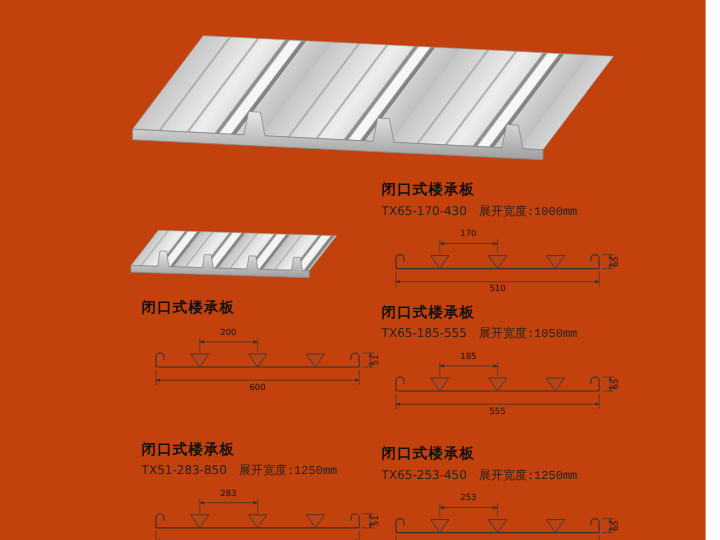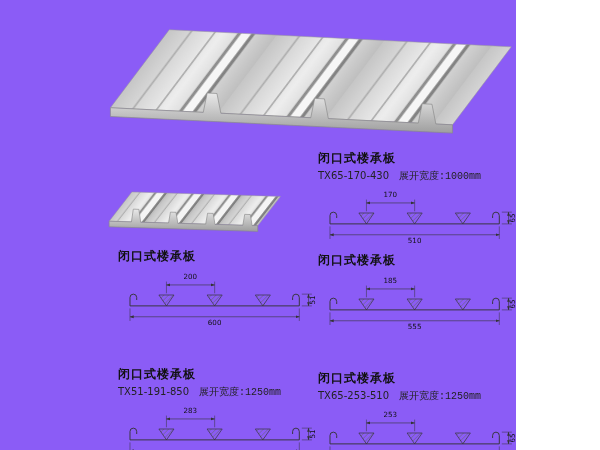--- a/index.html
+++ b/index.html
@@ -1,18 +1,18 @@
 <!DOCTYPE html>
 <html><head>
 <meta charset="utf-8">
 <style>
   * { margin:0; padding:0; box-sizing:border-box; }
   html,body { background:#ffffff; }
   body { font-family:"DejaVu Sans","Liberation Sans",sans-serif; }
-  .canvas { position:relative; width:516px; height:450px; background:#8b5cf6; overflow:hidden; }
+  .canvas { position:relative; width:588px; height:450px; background:#c2410c; overflow:hidden; }
   .abs { position:absolute; }
   svg { overflow:visible; display:block; }
 
   .render-large { left:86px; top:0px; }
   .render-small { left:98px; top:156px; }
 
   .product { width:215px; }
   .p0 { left:318px; top:150px; }
   .p1 { left:118px; top:248px; }
   .p2 { left:318px; top:252px; }
@@ -118,45 +118,48 @@
     <svg class="section" width="200" height="57" viewBox="0 0 238 68">
       <use href="#profile"></use>
       <text class="dim" x="86" y="12" text-anchor="middle">200</text>
       <text class="dim" x="115" y="66.5" text-anchor="middle">600</text>
       <text class="dim" x="234.5" y="37" text-anchor="middle" transform="rotate(-90 234.5 37)">51</text>
     </svg>
   </div>
 
   <div class="abs product p2">
     <div class="ptitle">闭口式楼承板</div>
+    <div class="pline">
+      <span class="model">TX65-185-555</span><span class="spec">展开宽度:1050mm</span>
+    </div>
     <svg class="section" width="200" height="57" viewBox="0 0 238 68">
       <use href="#profile"></use>
       <text class="dim" x="86" y="12" text-anchor="middle">185</text>
       <text class="dim" x="115" y="66.5" text-anchor="middle">555</text>
       <text class="dim" x="234.5" y="37" text-anchor="middle" transform="rotate(-90 234.5 37)">65</text>
     </svg>
   </div>
 
   <div class="abs product p3">
     <div class="ptitle">闭口式楼承板</div>
     <div class="pline">
-      <span class="model">TX51-191-850</span><span class="spec">展开宽度:1250mm</span>
+      <span class="model">TX51-283-850</span><span class="spec">展开宽度:1250mm</span>
     </div>
     <svg class="section" width="200" height="57" viewBox="0 0 238 68">
       <use href="#profile"></use>
       <text class="dim" x="86" y="12" text-anchor="middle">283</text>
       <text class="dim" x="115" y="66.5" text-anchor="middle">850</text>
       <text class="dim" x="234.5" y="37" text-anchor="middle" transform="rotate(-90 234.5 37)">51</text>
     </svg>
   </div>
 
   <div class="abs product p4">
     <div class="ptitle">闭口式楼承板</div>
     <div class="pline">
-      <span class="model">TX65-253-510</span><span class="spec">展开宽度:1250mm</span>
+      <span class="model">TX65-253-450</span><span class="spec">展开宽度:1250mm</span>
     </div>
     <svg class="section" width="200" height="57" viewBox="0 0 238 68">
       <use href="#profile"></use>
       <text class="dim" x="86" y="12" text-anchor="middle">253</text>
       <text class="dim" x="115" y="66.5" text-anchor="middle">760</text>
       <text class="dim" x="234.5" y="37" text-anchor="middle" transform="rotate(-90 234.5 37)">65</text>
     </svg>
   </div>
 
 </div>

